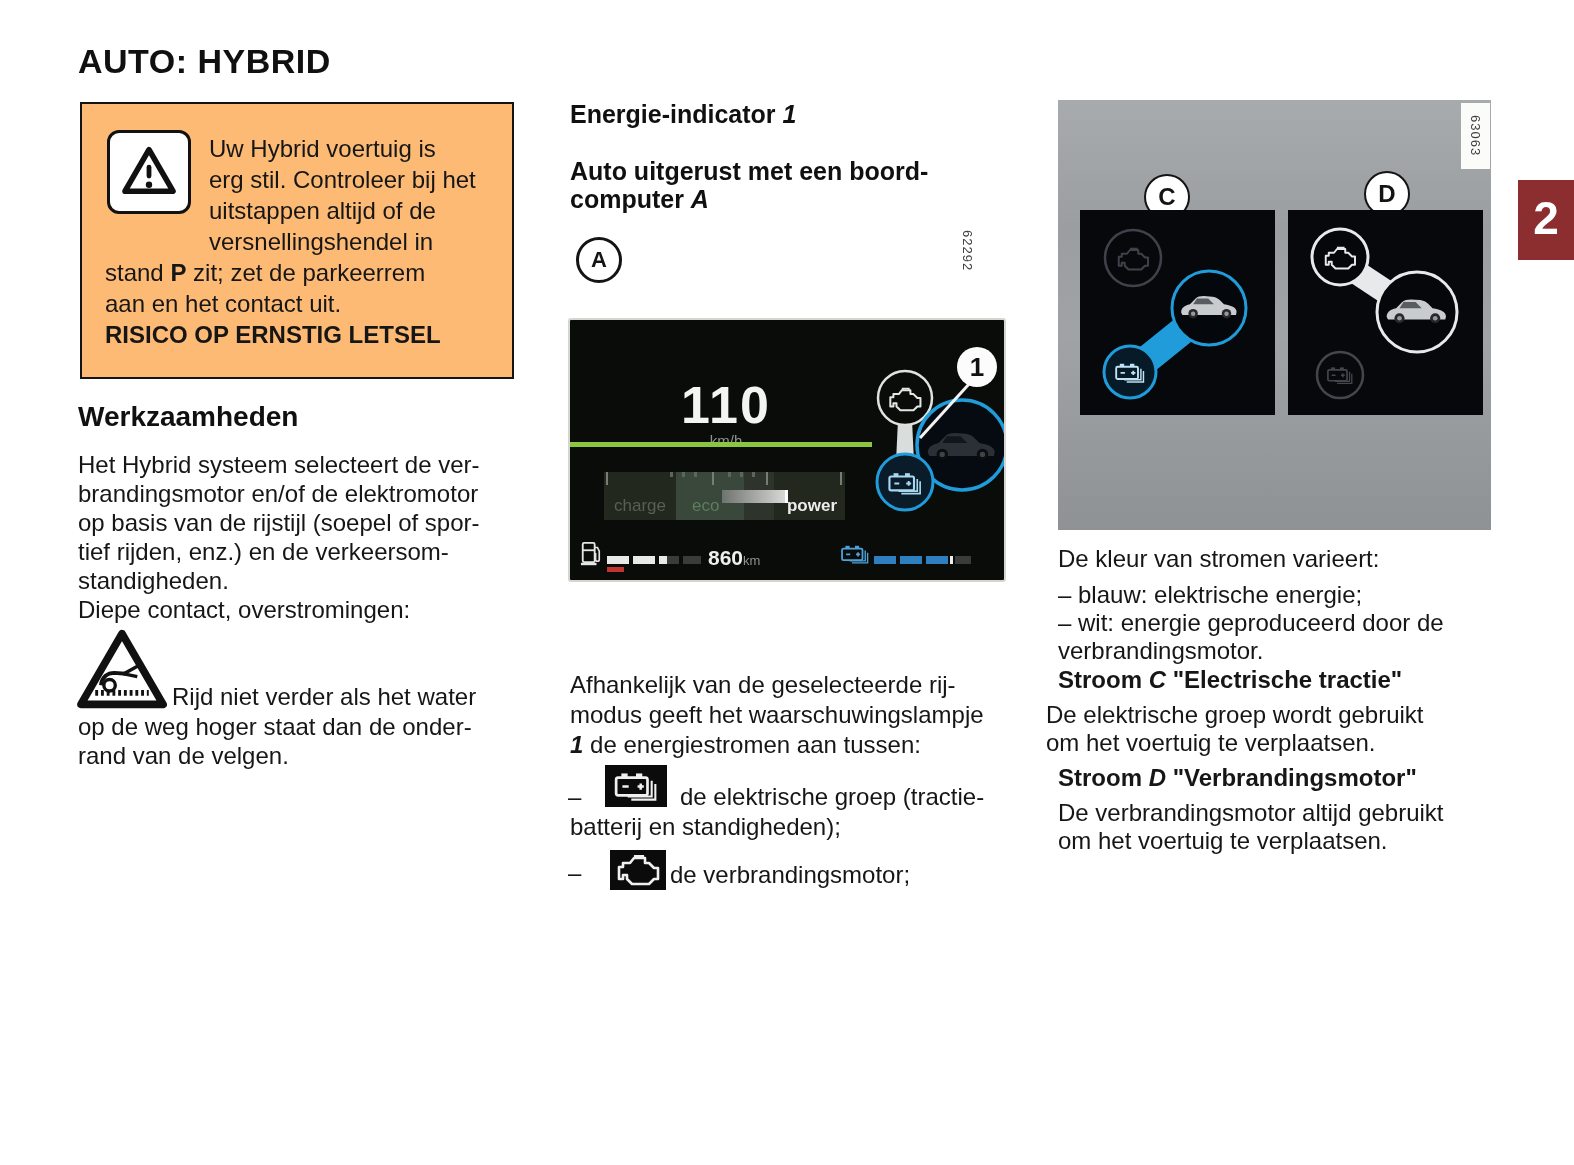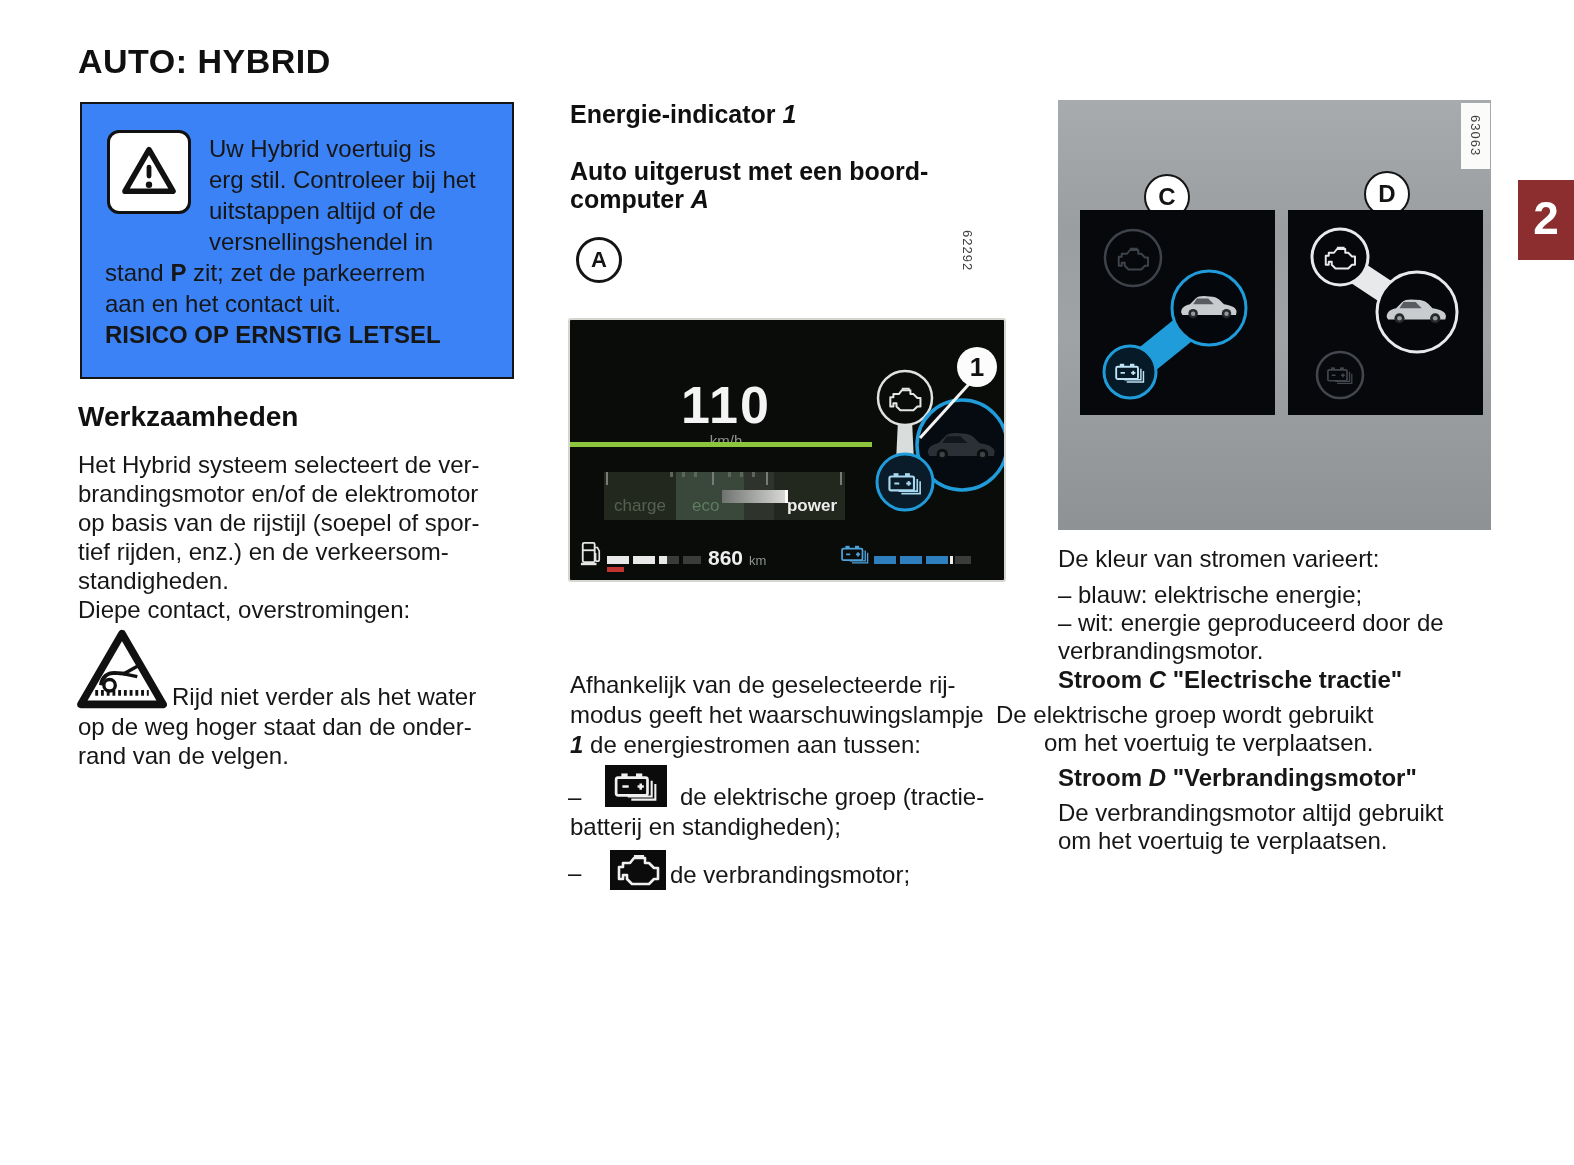--- a/index.html
+++ b/index.html
@@ -6,42 +6,42 @@
   .page{position:relative;width:1574px;height:1071px;background:#ffffff;overflow:hidden;
         font-family:"Liberation Sans",sans-serif;color:#161616;}
   .abs{position:absolute;}
   .t24{position:absolute;font-size:24px;line-height:29px;white-space:pre-line;color:#161616;}
   .t24r{position:absolute;font-size:24px;line-height:28px;white-space:pre-line;color:#161616;}
   .b{font-weight:bold;}
   .it{font-style:italic;font-weight:bold;}
   h1.title{position:absolute;margin:0;font-size:34px;font-weight:bold;color:#101010;letter-spacing:0.5px;}
   h2.h2{position:absolute;margin:0;font-size:28px;font-weight:bold;color:#101010;}
   h3.h3{position:absolute;margin:0;font-size:25px;font-weight:bold;color:#101010;line-height:28px;white-space:pre-line;}
-  .warnbox{position:absolute;background:#3b82f6;border:2px solid #141414;}
+  .warnbox{position:absolute;background:#fdba74;border:2px solid #141414;}
   .wicon{position:absolute;width:78px;height:78px;background:#fff;border:3px solid #111;
          border-radius:12px;display:flex;align-items:center;justify-content:center;}
   .marker{position:absolute;background:#fff;border:3px solid #141414;border-radius:50%;
           display:flex;align-items:center;justify-content:center;font-weight:bold;color:#141414;}
   .photoid{position:absolute;writing-mode:vertical-rl;font-size:13px;color:#3F3F3F;letter-spacing:1px;}
   
   .cluster{position:absolute;background:#0A0C0A;border:2px solid #D6D6D0;border-radius:3px;}
   .spd{position:absolute;left:0;top:62px;width:312px;text-align:center;font-size:52px;font-weight:bold;
        color:#F4F4F4;letter-spacing:2px;line-height:46px;}
   .spdunit{position:absolute;left:0;top:112px;width:312px;text-align:center;font-size:15px;color:#8E948E;}
   .greenline{position:absolute;left:0;top:122px;width:302px;height:5px;background:#8CC63F;}
   .gauge{position:absolute;left:34px;top:152px;width:241px;height:48px;background:#23281F;}
   .gzone{position:absolute;top:0;height:48px;}
   .gtick{position:absolute;top:0;width:2px;height:13px;background:#777D74;}
   .gdot{position:absolute;top:0;width:3px;height:5px;background:#5E655B;}
   .gbar{position:absolute;left:118px;top:18px;width:63px;height:13px;
         background:linear-gradient(90deg,#6F736F,#D8D8D6);border-right:3px solid #FDFDFD;}
   .glab{position:absolute;bottom:4px;font-size:17px;}
   .seg{position:absolute;height:8px;}
   .rangev{position:absolute;font-size:21px;font-weight:bold;color:#EFEFEF;}
-  .rangeu{font-size:13px;color:#8D938D;font-weight:normal;margin-left:6px;}
+  .rangeu{font-size:13px;color:#8D938D;font-weight:normal;}
   .callout1{position:absolute;width:40px;height:40px;border-radius:50%;background:#FCFCFC;color:#111;
             font-size:26px;font-weight:bold;display:flex;align-items:center;justify-content:center;}
   .bullicon{position:absolute;background:#0B0B0B;display:flex;align-items:center;justify-content:center;}
   
   .photo{position:absolute;background:linear-gradient(180deg,#A8ABAE 0%,#9B9EA1 30%,#A0A3A6 55%,#8F9295 100%);}
   .panel{position:absolute;width:195px;height:205px;background:#07080B;}
   .idpatch{position:absolute;background:#FBFBFA;display:flex;align-items:center;justify-content:center;}
   .footer{position:absolute;font-size:20px;font-weight:bold;letter-spacing:2.5px;word-spacing:6px;color:#737373;margin-top:25px;}
   .tab2{position:absolute;background:#8C2E2F;color:#fff;display:flex;align-items:flex-start;
         justify-content:center;font-size:46px;font-weight:bold;line-height:76px;}
@@ -248,21 +248,21 @@
         <use href="#sym-batt" x="38" y="154" width="28" height="22" color="#43474D"></use>
       </svg>
     </div>
   </div>
 
   <div class="t24r" style="left:1058px;top:545px;">De kleur van stromen varieert:</div>
   <div class="t24r" style="left:1058px;top:581px;">–  blauw: elektrische energie;</div>
   <div class="t24r" style="left:1058px;top:609px;">–  wit: energie geproduceerd door de
 verbrandingsmotor.</div>
   <div class="t24r b" style="left:1058px;top:666px;"><span>Stroom </span><span class="it">C</span><span> "Electrische tractie"</span></div>
-  <div class="t24r" style="left:996px;top:701px;text-align:right;">De elektrische groep wordt gebruikt
+  <div class="t24r" style="left:1046px;top:701px;">De elektrische groep wordt gebruikt
 om het voertuig te verplaatsen.</div>
   <div class="t24r b" style="left:1058px;top:764px;"><span>Stroom </span><span class="it">D</span><span> "Verbrandingsmotor"</span></div>
   <div class="t24r" style="left:1058px;top:799px;">De verbrandingsmotor altijd gebruikt
 om het voertuig te verplaatsen.</div>
 
   <div class="footer" style="right:84px;top:1092px;">Ken uw auto - 27</div>
   <div class="tab2" style="left:1518px;top:180px;width:56px;height:80px;">2</div>
 
 </div>
 

